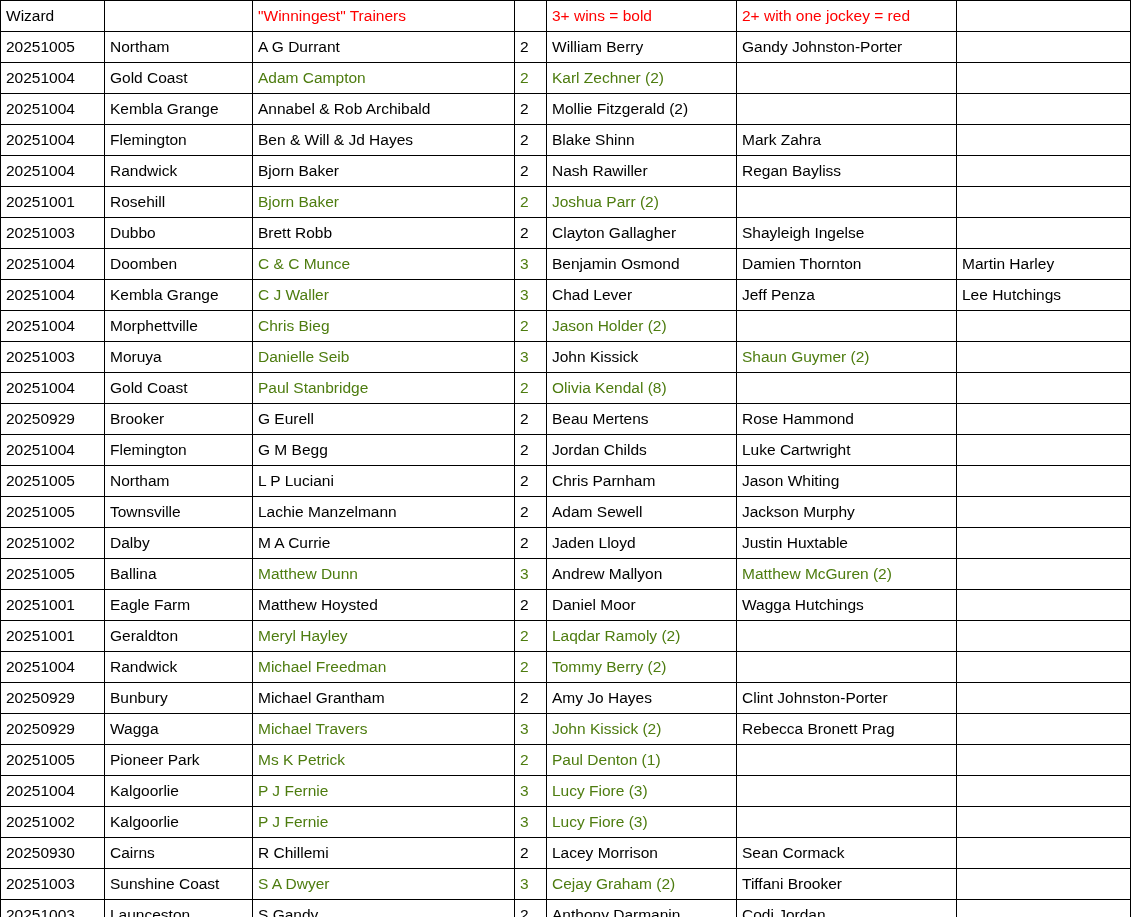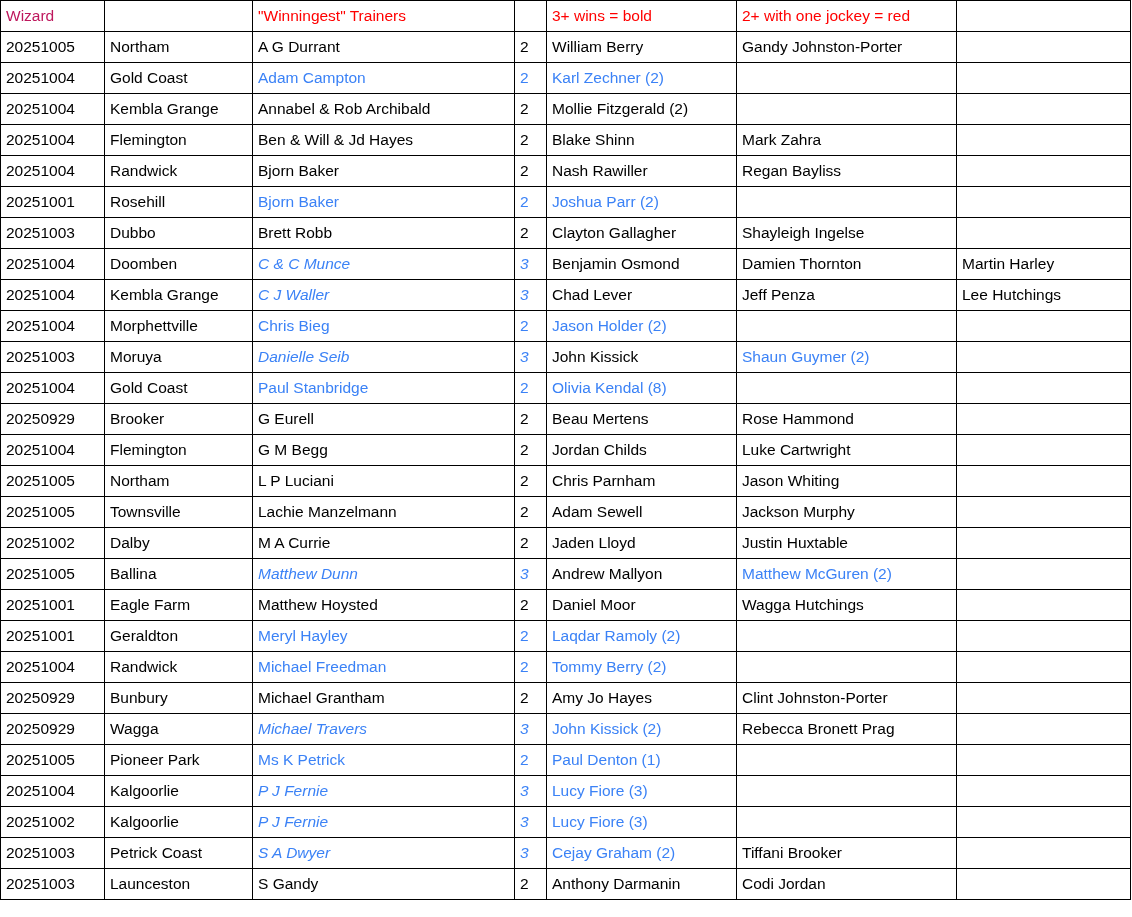--- a/index.html
+++ b/index.html
@@ -37,33 +37,33 @@
   col.c-date   { width: 104px; }
   col.c-track  { width: 148px; }
   col.c-trainer{ width: 262px; }
   col.c-wins   { width: 32px; }
   col.c-j1     { width: 190px; }
   col.c-j2     { width: 220px; }
   col.c-j3     { width: 174px; }
 
   .hdr-wizard {
     font-weight: bold;
-    color: #be185d;
+    color: #000000;
     text-align: left;
     margin-top: 12px;
   }
   .hdr-center {
     font-weight: bold;
     color: #ff0000;
     text-align: center;
   }
   .hdr-blank { }
   .wins { text-align: center; }
-  .red { color: #3b82f6; margin-left: 41px; }
-  .bold { font-weight: bold; font-style: italic; }
+  .red { color: #4d7c0f; margin-left: 41px; }
+  .bold { font-weight: bold; }
 </style>
 </head>
 <body>
 
 <table class="sheet">
   <colgroup>
     <col class="c-date">
       <col class="c-track">
       <col class="c-trainer">
       <col class="c-wins">
@@ -311,22 +311,31 @@
       <tr>
         <td class="">20251002</td>
         <td class="">Kalgoorlie</td>
         <td class="red bold">P J Fernie</td>
         <td class="wins red bold">3</td>
         <td class="red">Lucy Fiore (3)</td>
         <td class=""></td>
         <td class=""></td>
       </tr>
       <tr>
+        <td class="">20250930</td>
+        <td class="">Cairns</td>
+        <td class="">R Chillemi</td>
+        <td class="wins">2</td>
+        <td class="">Lacey Morrison</td>
+        <td class="">Sean Cormack</td>
+        <td class=""></td>
+      </tr>
+      <tr>
         <td class="">20251003</td>
-        <td class="">Petrick Coast</td>
+        <td class="">Sunshine Coast</td>
         <td class="red bold">S A Dwyer</td>
         <td class="wins red bold">3</td>
         <td class="red">Cejay Graham (2)</td>
         <td class="">Tiffani Brooker</td>
         <td class=""></td>
       </tr>
       <tr>
         <td class="">20251003</td>
         <td class="">Launceston</td>
         <td class="">S Gandy</td>

